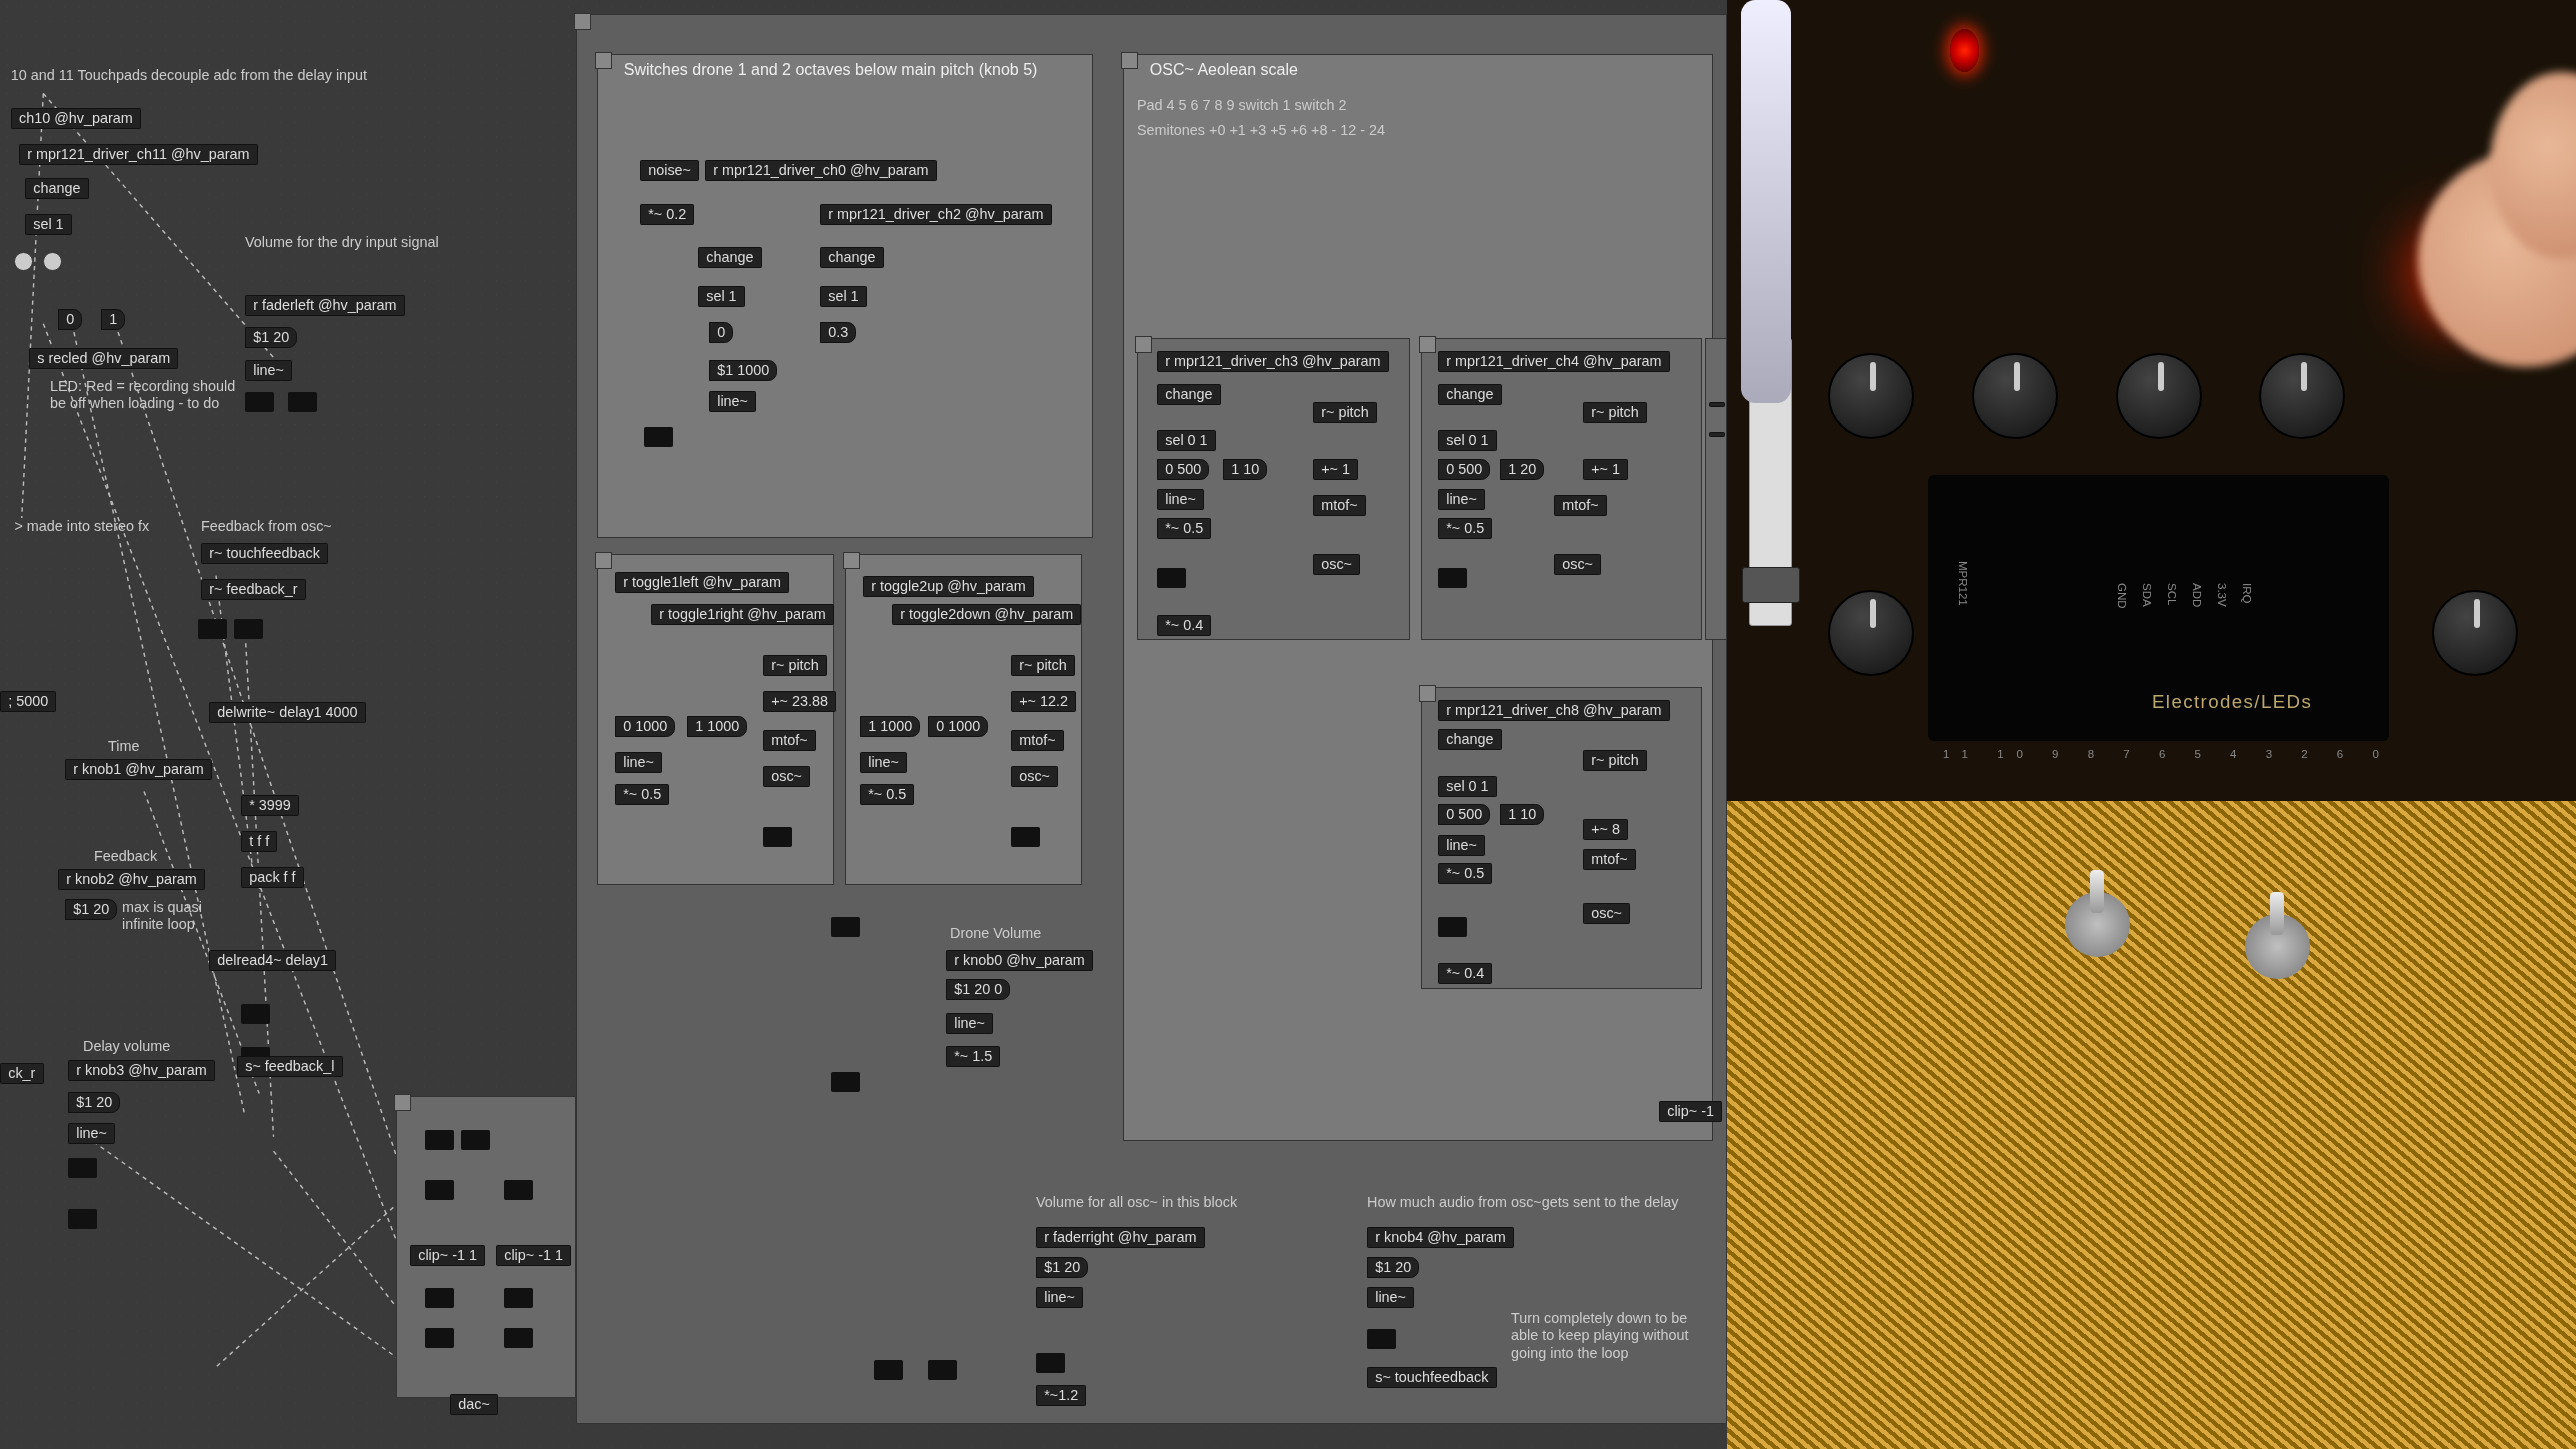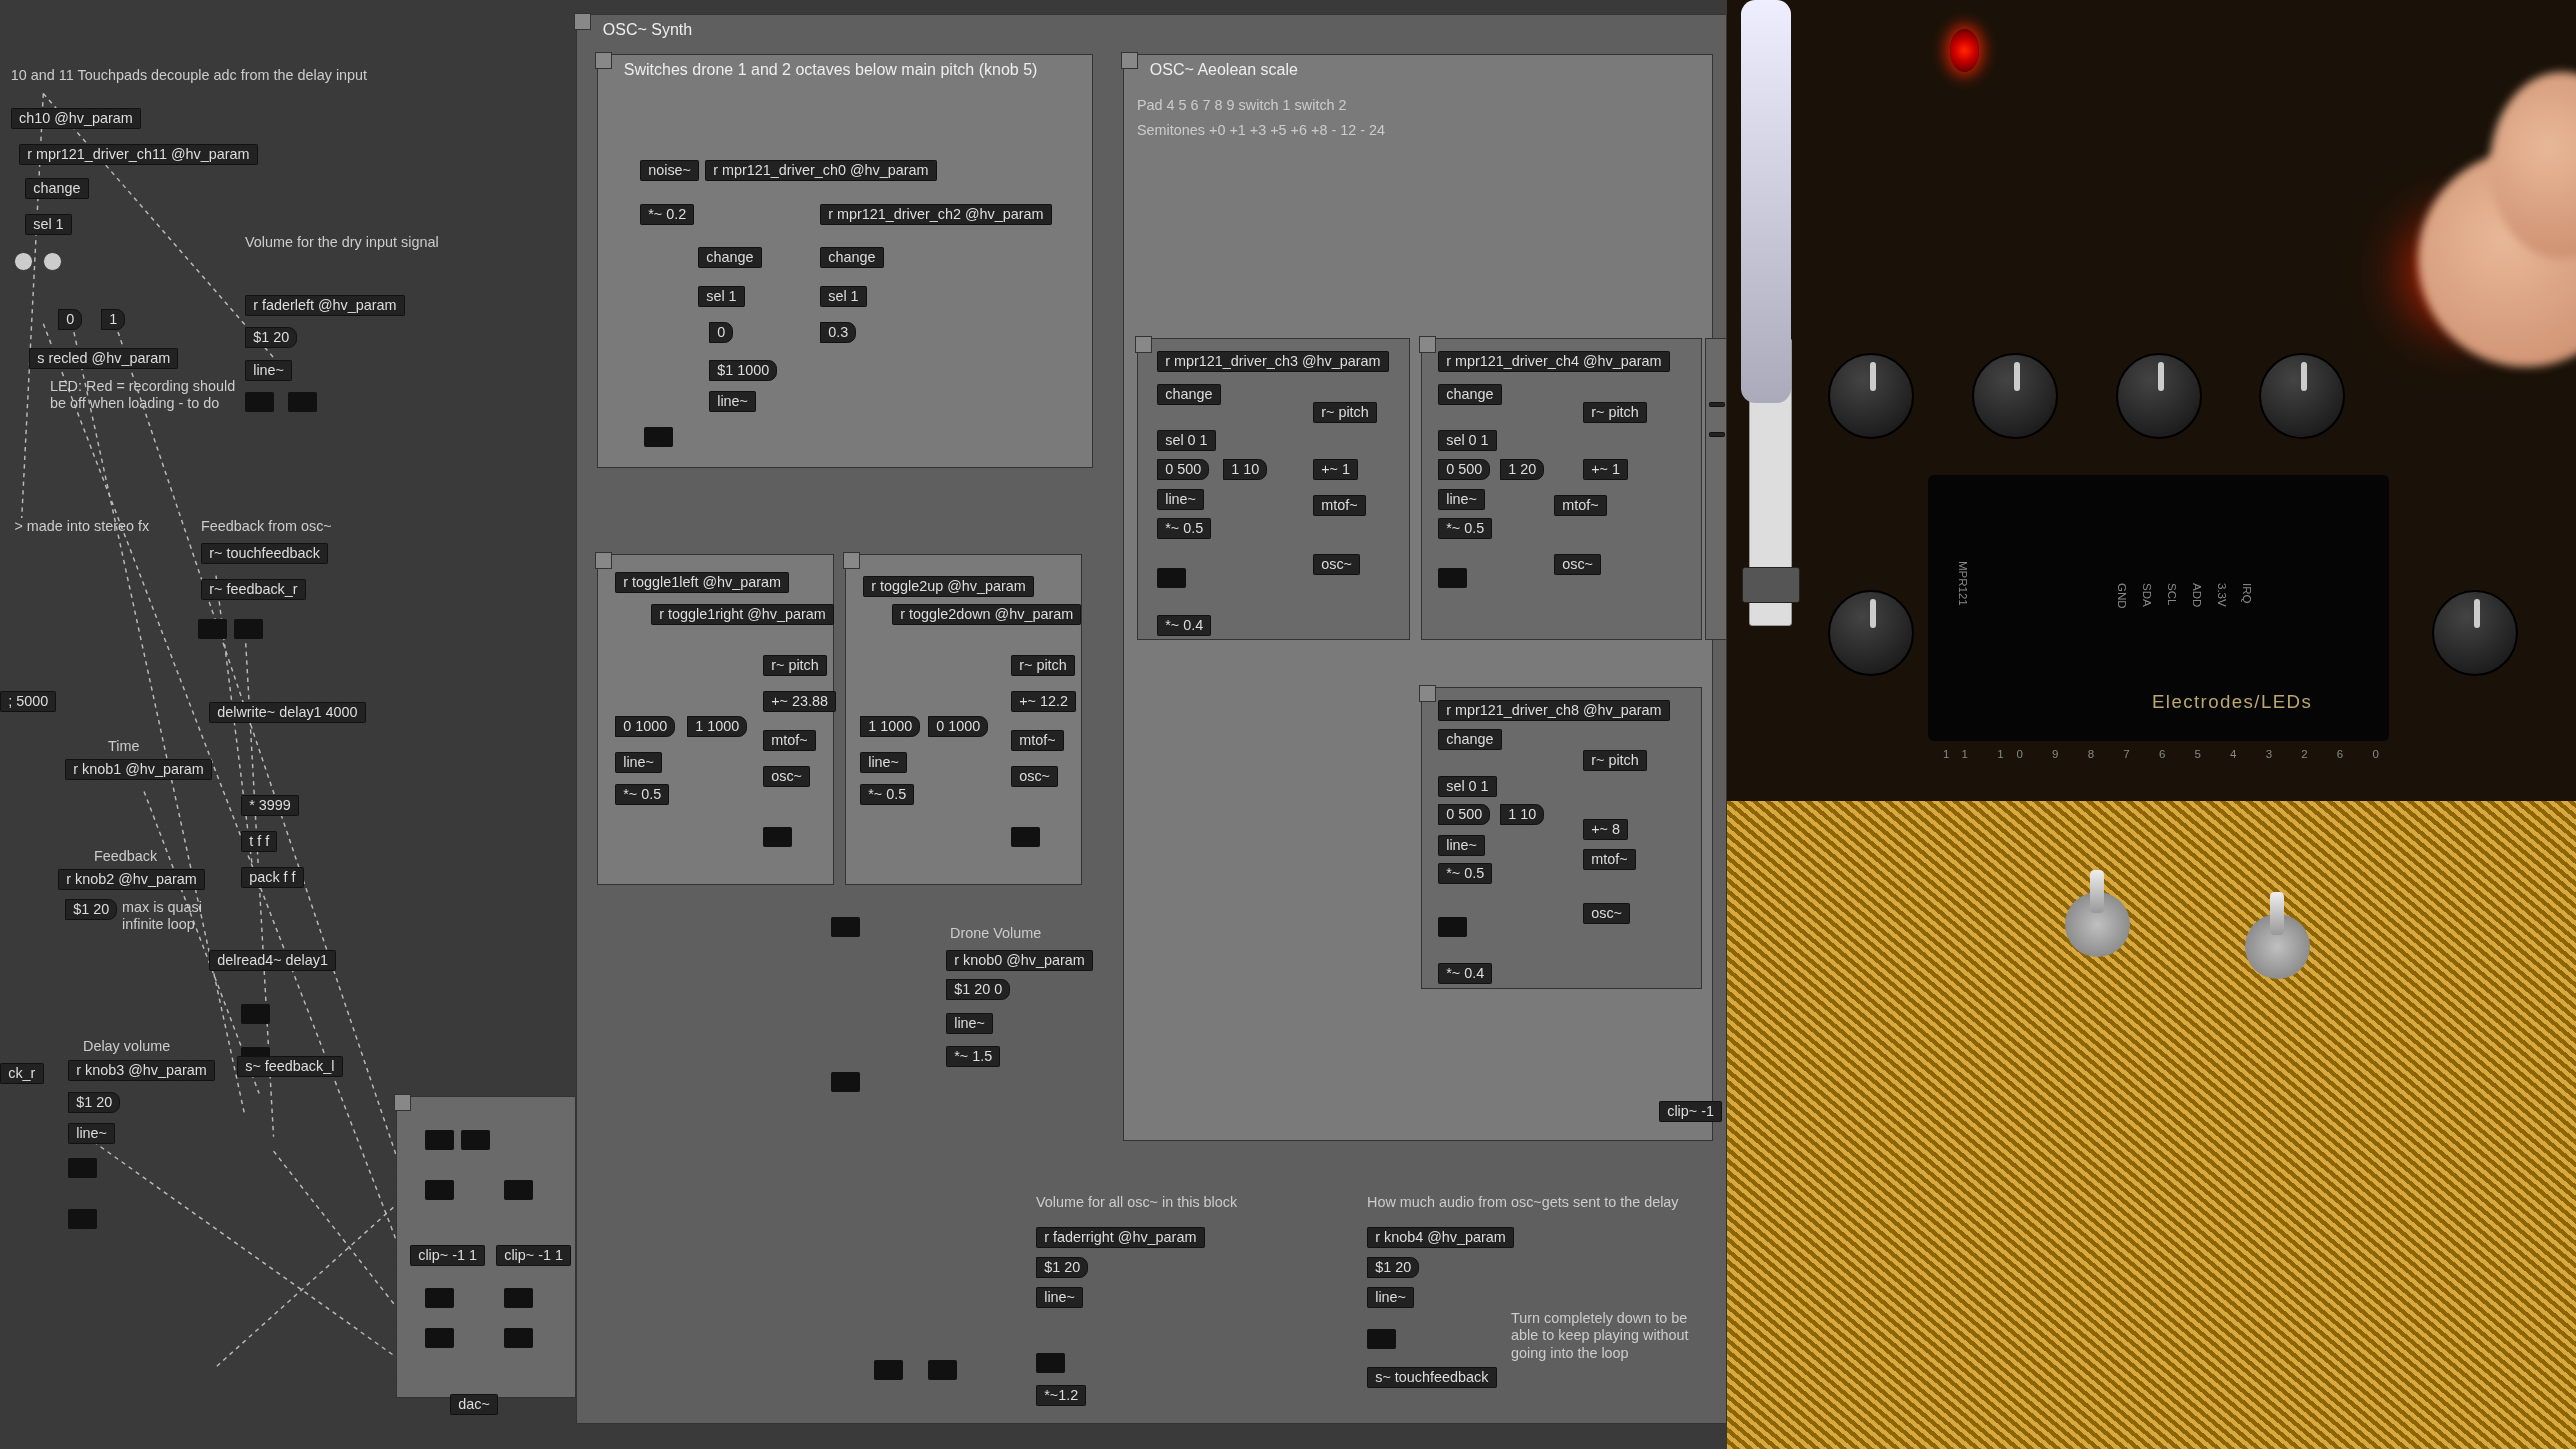--- a/index.html
+++ b/index.html
@@ -294,24 +294,23 @@
   <div class="obj" style="left:496px; top:1245px">clip~ -1 1</div>
   <div class="obj tiny" style="left:425px; top:1288px"></div>
   <div class="obj tiny" style="left:504px; top:1288px"></div>
   <div class="obj tiny" style="left:425px; top:1328px"></div>
   <div class="obj tiny" style="left:504px; top:1328px"></div>
 
   <div class="obj" style="left:450px; top:1394px">dac~</div>
 
   <div class="subpatch" style="left:576px; top:14.4px; width:1151px; height:1410px; background:#5f5f5f;">
     <div class="tgl"></div>
-    <div class="subpatch-title">OSC~ Synth</div>
-  </div>
-
-  <div class="subpatch light" style="left:597px; top:54px; width:496px; height:414px;">
+  </div>
+
+  <div class="subpatch light" style="left:597px; top:54px; width:496px; height:484px;">
     <div class="tgl"></div>
     <div class="subpatch-title">Switches drone 1 and 2 octaves below main pitch (knob 5)</div>
   </div>
 
   <div class="obj" style="left:640px; top:160px">noise~</div>
   <div class="obj" style="left:705px; top:160px">r mpr121_driver_ch0 @hv_param</div>
   <div class="obj" style="left:820px; top:204px">r mpr121_driver_ch2 @hv_param</div>
   <div class="obj" style="left:640px; top:204px">*~ 0.2</div>
   <div class="obj" style="left:698px; top:247px">change</div>
   <div class="obj" style="left:820px; top:247px">change</div>

